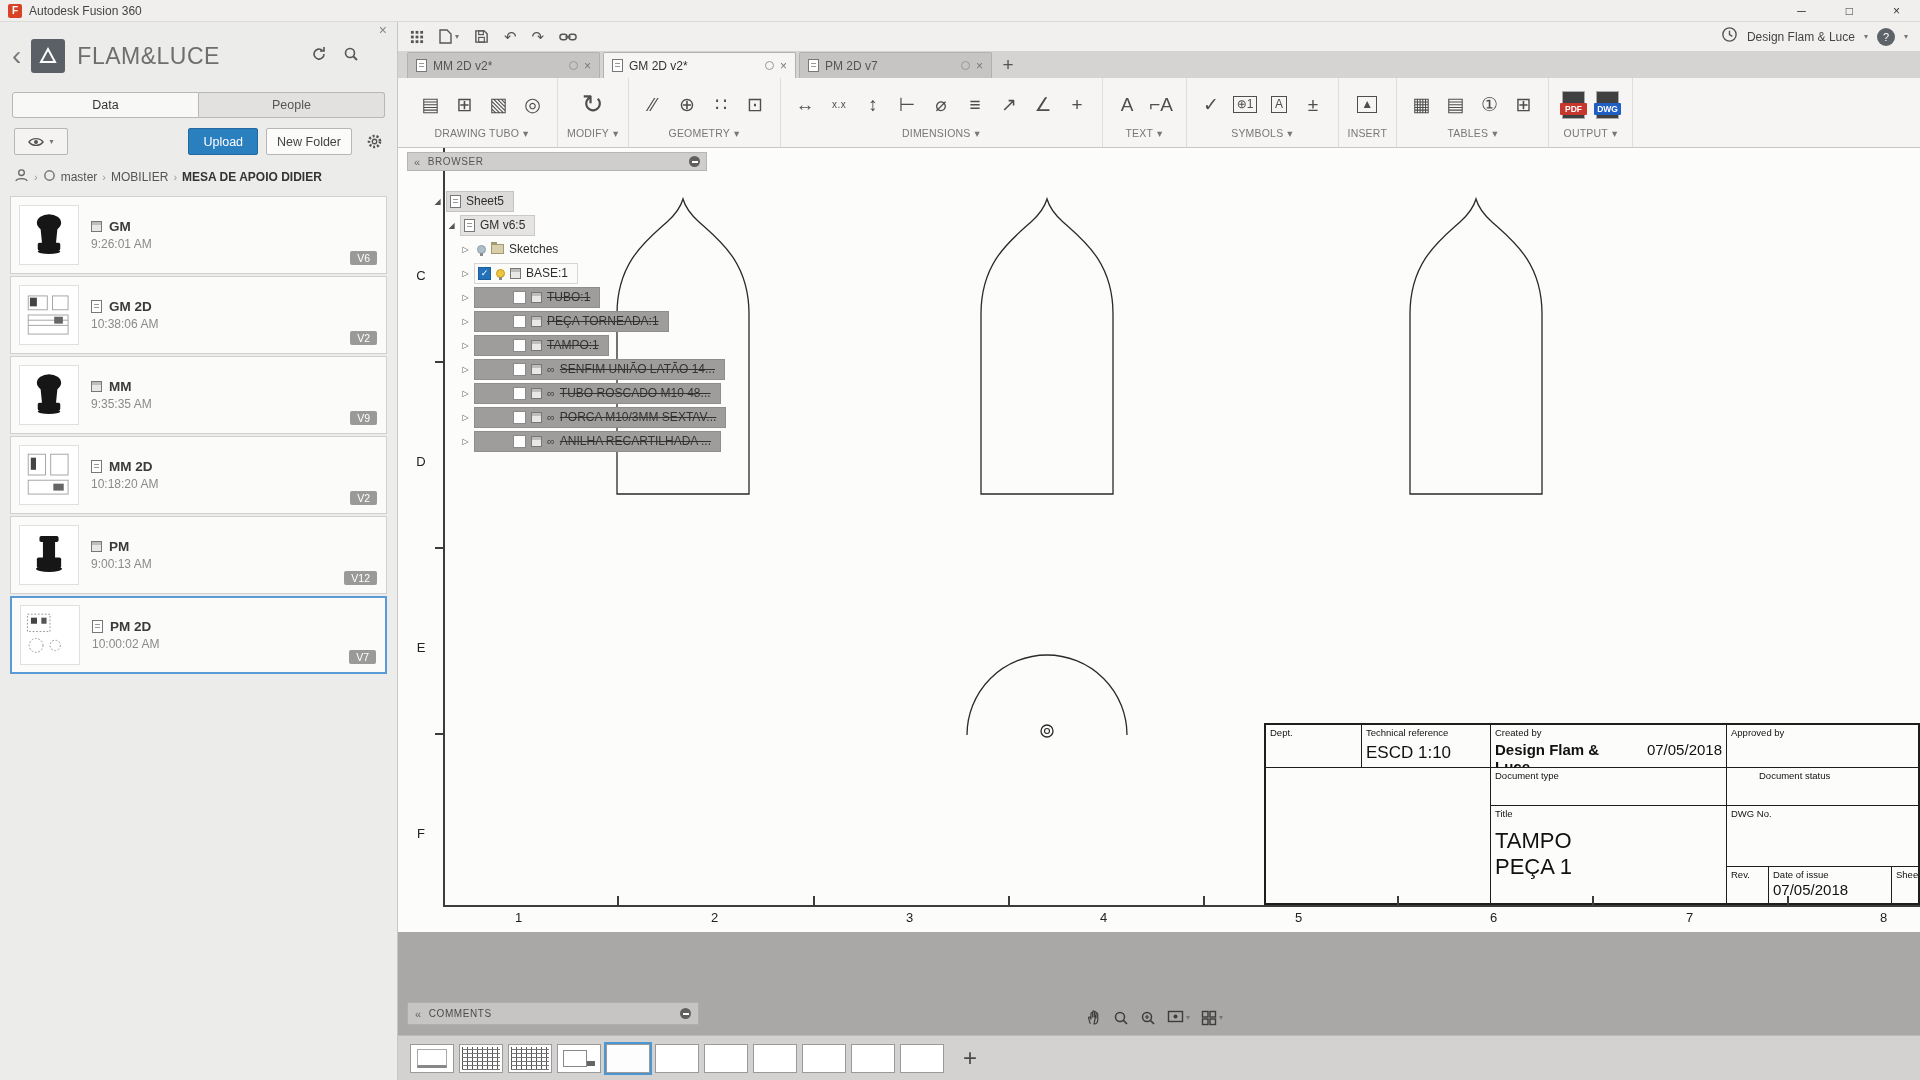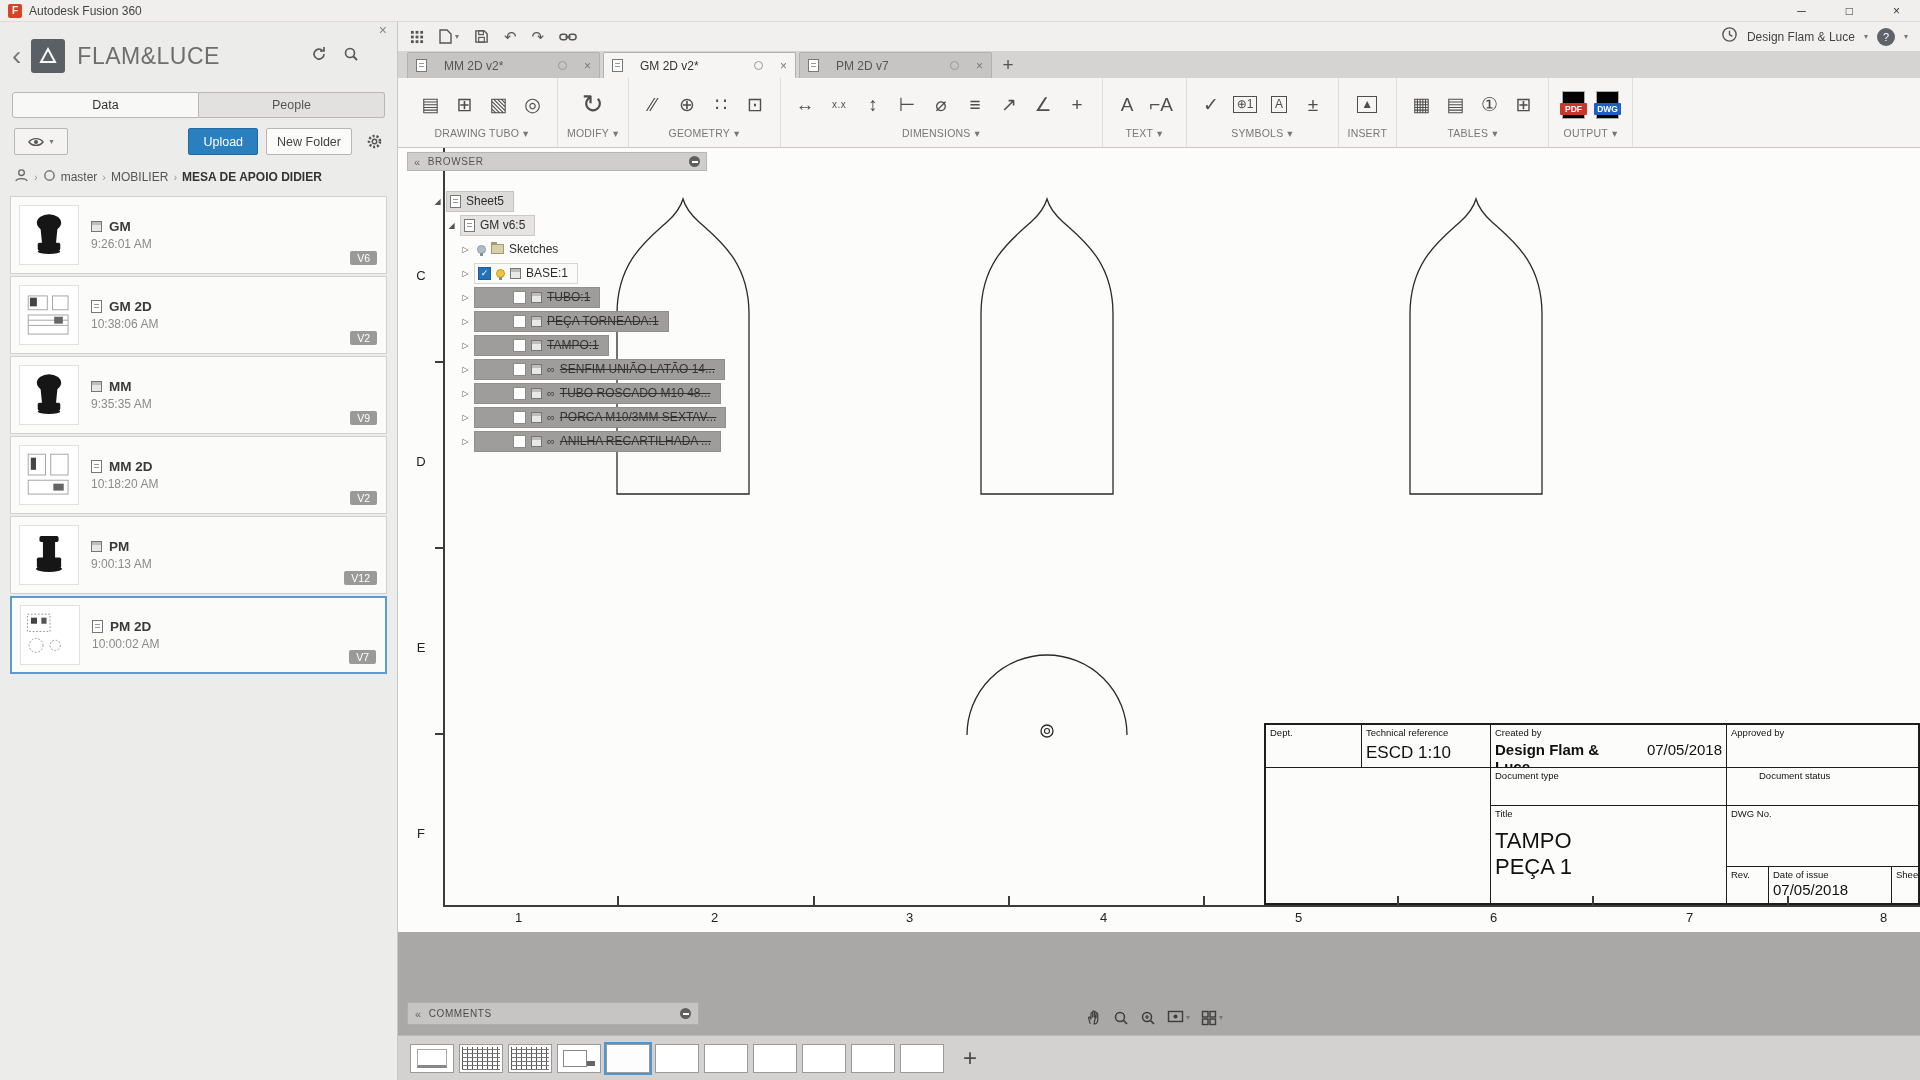--- a/index.html
+++ b/index.html
@@ -46,36 +46,36 @@
   
   .main { position:absolute; top:22px; left:398px; right:0; bottom:0; display:flex; flex-direction:column; }
   .app-toolbar { height:29px; background:#f1f0ef; display:flex; align-items:center; padding:0 12px; gap:15px; flex-shrink:0; }
   .at-btn { display:flex; align-items:center; gap:3px; color:#555; font-size:15px; }
   .at-right { margin-left:auto; display:flex; align-items:center; gap:9px; }
   .account-name { font-size:12px; color:#444; }
   .help-btn { width:18px; height:18px; border-radius:50%; background:#5d6368; color:#fff; font-size:11px; display:flex; align-items:center; justify-content:center; }
   .caret { font-size:8px; color:#777; }
 
   .doc-tabs { height:27px; background:#d6d4d2; display:flex; align-items:flex-end; padding-left:9px; flex-shrink:0; }
-  .doc-tab { width:193px; height:26px; background:#c7c5c3; border:1px solid #b3b1af; border-bottom:none; display:flex; align-items:center; padding:0 8px; gap:17px; font-size:12px; color:#555; margin-right:3px; border-radius:2px 2px 0 0; }
+  .doc-tab { width:193px; height:26px; background:#c7c5c3; border:1px solid #b3b1af; border-bottom:none; display:flex; align-items:center; padding:0 8px; gap:6px; font-size:12px; color:#555; margin-right:3px; border-radius:2px 2px 0 0; }
   .doc-tab.active { background:#f6f5f4; color:#333; }
   .tab-label { overflow:hidden; white-space:nowrap; }
   .tab-status { width:9px; height:9px; border:1px solid #999; border-radius:50%; margin-left:auto; flex-shrink:0; }
   .tab-close { font-size:12px; color:#777; flex-shrink:0; }
   .new-tab { width:26px; height:26px; font-size:19px; color:#555; display:flex; align-items:center; justify-content:center; }
 
   .ribbon { height:70px; background:#f6f5f4; border-bottom:1px solid #c9c7c5; display:flex; align-items:stretch; padding-left:8px; flex-shrink:0; overflow:hidden; }
   .rb-group { display:flex; flex-direction:column; justify-content:center; align-items:center; padding:2px 9px 0; border-right:1px solid #e0deDC; }
   .rb-icons { display:flex; gap:3px; align-items:center; height:38px; }
   .rb-icon { min-width:31px; height:32px; display:flex; align-items:center; justify-content:center; font-size:19px; color:#4e4e4e; border-radius:2px; }
   .rb-icon.small-text { font-size:10px; letter-spacing:0.5px; }
   .rb-icon.big { font-size:26px; }
   .rb-icon .framed { border:1.5px solid #4e4e4e; padding:0 3px; font-size:12px; line-height:1.3; }
   .rb-label { height:18px; font-size:10.5px; color:#777; display:flex; align-items:center; gap:4px; letter-spacing:0.2px; white-space:nowrap; }
-  .rb-badge { width:23px; height:28px; background:#000000; border:1px solid #aaa; position:relative; display:block; }
+  .rb-badge { width:23px; height:28px; background:#404040; border:1px solid #aaa; position:relative; display:block; }
   .rb-badge-label { position:absolute; left:-3px; right:-3px; bottom:3px; color:#fff; font-size:8.5px; font-weight:bold; text-align:center; padding:1px 0; border-radius:1px; }
 
   
   .canvas { flex:1; position:relative; background:#a9a8a6; overflow:hidden; }
   .sheet { position:absolute; left:0; top:0; width:1522px; height:784px; background:#fcfcfb; }
   .sheet-border-v { position:absolute; left:45px; top:0; height:757px; width:2px; background:#3c3c3c; }
   .sheet-border-h { position:absolute; left:45px; right:0; top:757px; height:2px; background:#3c3c3c; }
   .zone-row { position:absolute; left:12px; width:22px; text-align:center; font-size:13px; color:#222; }
   .zone-col { position:absolute; top:762px; font-size:13px; color:#222; }
   .tick-left { position:absolute; left:37px; width:9px; height:2px; background:#3c3c3c; }

